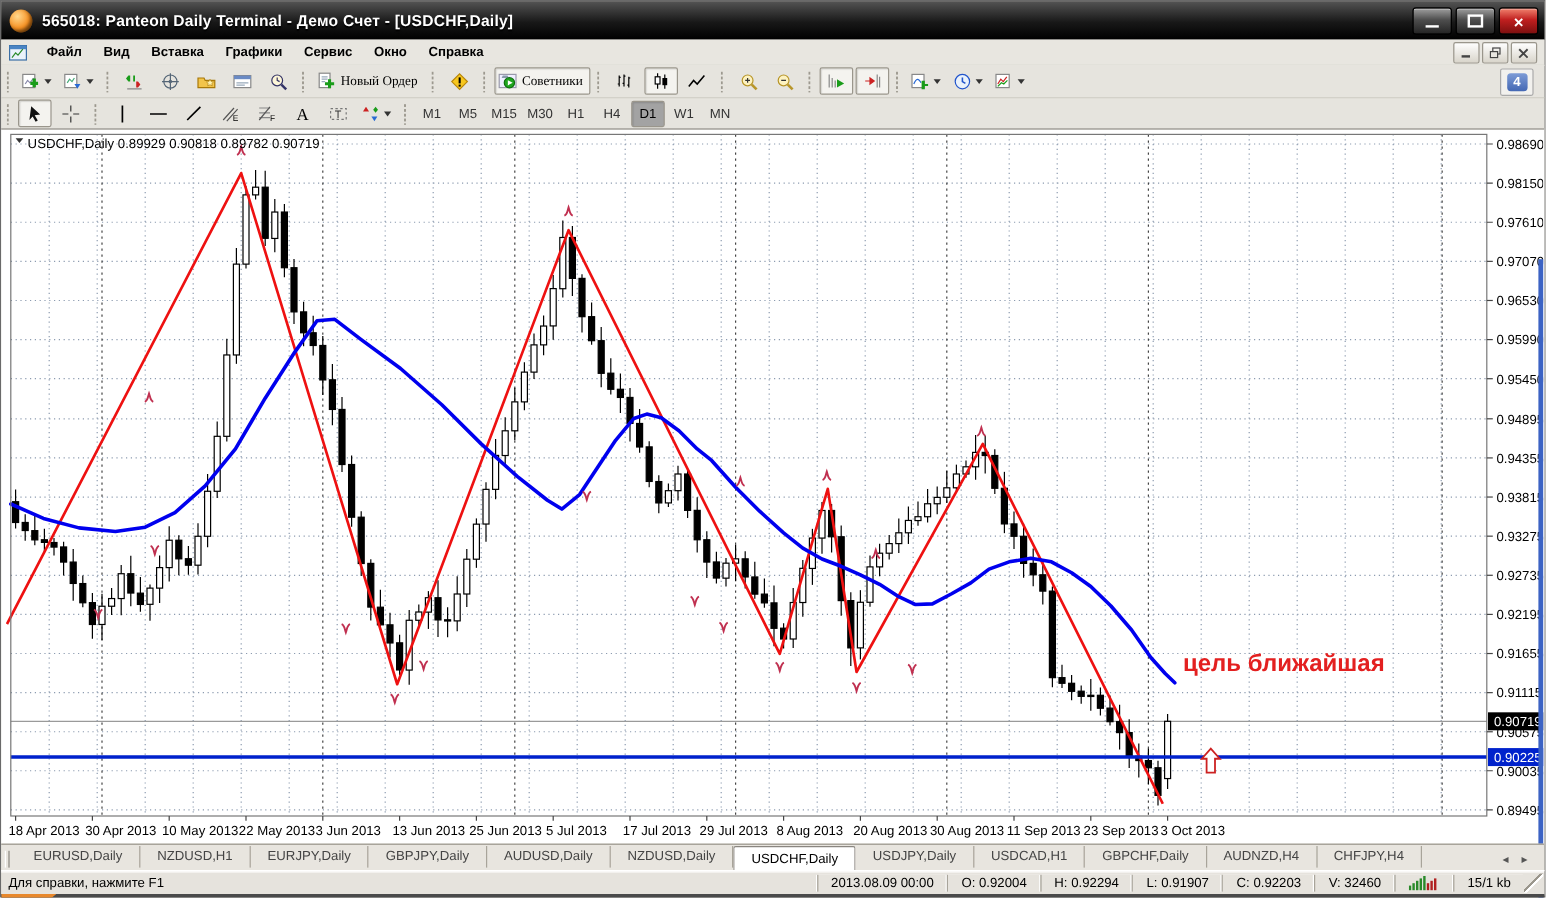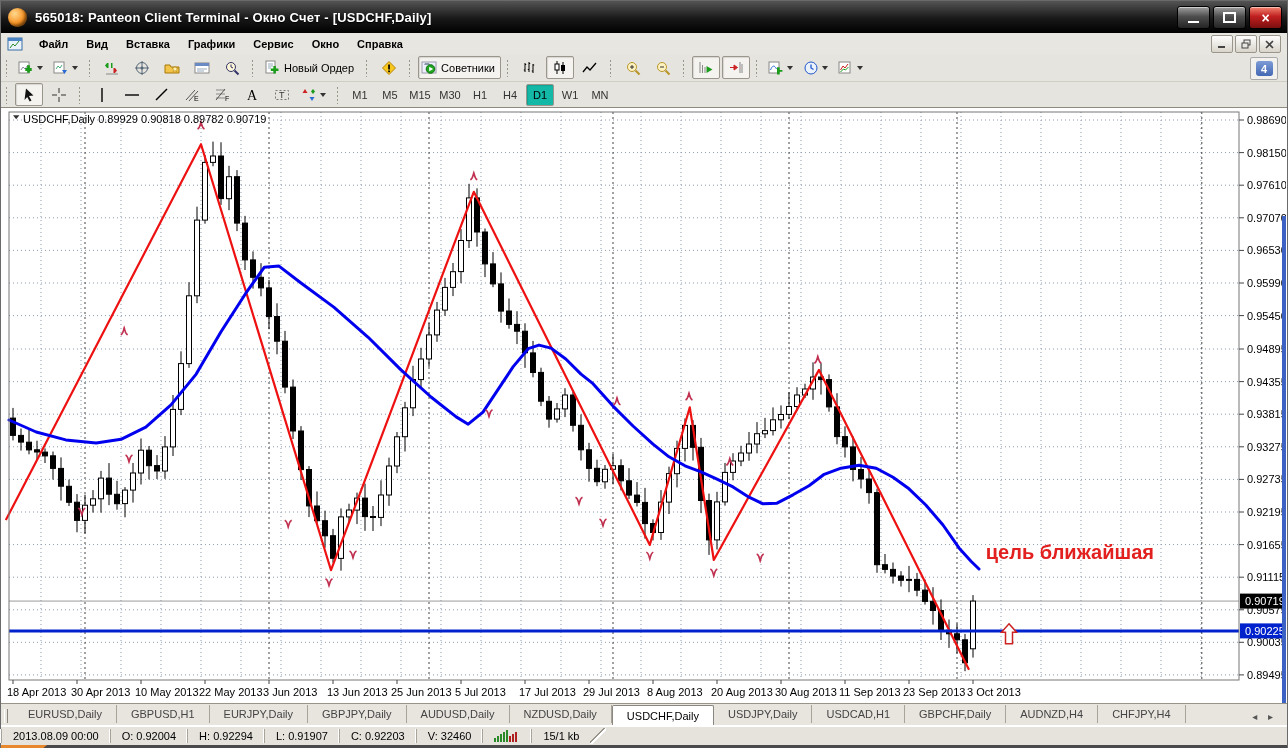--- a/index.html
+++ b/index.html
@@ -38,26 +38,26 @@
   
   .toolbar{position:absolute;left:0;width:100%;background:#e6e4de;display:flex;align-items:center;}
   #toolbar1{top:53px;height:27px;border-bottom:1px solid #cfccc4;}
   #toolbar2{top:81px;height:25px;border-bottom:1px solid #b7b3aa;}
   .tb-handle{width:4px;height:18px;margin:0 5px 0 4px;
     background-image:radial-gradient(circle,#9a968c 35%,transparent 40%);
     background-size:3px 4px;background-repeat:repeat-y;}
   .tbtn{height:21px;min-width:22px;display:inline-flex;align-items:center;justify-content:center;
     padding:0 2px;margin:0 1px;border:1px solid transparent;border-radius:2px;cursor:default;}
   .tbtn.pressed{background:#f4f3ef;border:1px solid #9a968c;box-shadow:inset 1px 1px 1px rgba(0,0,0,.12);align-items:center;}
-  .tbtn .tlabel{margin:0 3px 0 4px;white-space:nowrap;}
+  .tbtn .tlabel{margin:0 3px 0 4px;white-space:nowrap;font-family:Liberation Serif, serif;}
   .caret{width:0;height:0;border-left:3px solid transparent;border-right:3px solid transparent;
     border-top:4px solid #333;margin:0 2px 0 3px;}
   .tfbtn{height:20px;min-width:26px;display:inline-flex;align-items:center;justify-content:center;
     border:1px solid transparent;border-radius:2px;margin:0 1px;color:#333;cursor:default;}
-  .tfbtn.pressed{background:#14b8a6;border-color:#9a968c;color:#000;box-shadow:inset 1px 1px 1px rgba(0,0,0,.12);}
+  .tfbtn.pressed{background:#a3a3a3;border-color:#9a968c;color:#000;box-shadow:inset 1px 1px 1px rgba(0,0,0,.12);}
   .notif{position:absolute;right:9px;top:3px;width:26px;height:21px;border:1px solid #aaa;
     border-radius:2px;background:#f2f1ee;display:flex;align-items:center;justify-content:center;}
   .notif .bubble{width:17px;height:15px;background:linear-gradient(#7d9bd6,#4468b4);border-radius:3px;
     color:#fff;font-weight:bold;font-size:11px;display:flex;align-items:center;justify-content:center;}
 
   
   #chart-region{position:absolute;left:0;top:106px;width:100%;height:596px;background:#fff;
     border-top:1px solid #8e8a82;}
   #chart-svg{position:absolute;left:4px;top:2px;}
   #right-strip{position:absolute;right:1px;top:108px;width:4px;height:592px;background:#3c63c4;}
@@ -84,21 +84,21 @@
   .bottom-strip .prog{position:absolute;left:0;top:0;height:4px;width:46px;background:#e8882c;
     clip-path:polygon(0 0,100% 0,calc(100% - 5px) 100%,0 100%);}
 </style>
 </head>
 <body>
 
 <div id="app">
 
   <div class="titlebar">
     <div class="t-logo"></div>
-    <div class="t-title">565018: Panteon Client Terminal - Окно Счет - [USDCHF,Daily]</div>
+    <div class="t-title">565018: Panteon Daily Terminal - Демо Счет - [USDCHF,Daily]</div>
     <div class="winbtns">
       <div class="wbtn">
           <span class="bar"></span>
         </div>
       <div class="wbtn">
           <span class="box"></span>
         </div>
       <div class="wbtn close">
           <span class="x">×</span>
         </div>
@@ -780,36 +780,37 @@
           <text x="18" y="13">USDCHF,Daily   0.89929 0.90818 0.89782 0.90719</text>
         </g>
       </svg>
     <div id="right-strip"></div>
   </div>
 
   <div class="tabbar">
     <span class="tab-notch"></span>
     <span id="tabs" style="display:flex;">
         <span class="tab">EURUSD,Daily</span>
-        <span class="tab">GBPUSD,H1</span>
+        <span class="tab">NZDUSD,H1</span>
         <span class="tab">EURJPY,Daily</span>
         <span class="tab">GBPJPY,Daily</span>
         <span class="tab">AUDUSD,Daily</span>
         <span class="tab">NZDUSD,Daily</span>
         <span class="tab active">USDCHF,Daily</span>
         <span class="tab">USDJPY,Daily</span>
         <span class="tab">USDCAD,H1</span>
         <span class="tab">GBPCHF,Daily</span>
         <span class="tab">AUDNZD,H4</span>
         <span class="tab">CHFJPY,H4</span>
       </span>
     <span class="tab-arrows">◂ ▸</span>
   </div>
 
   <div class="statusbar">
+    <span class="sb-help">Для справки, нажмите F1</span>
     <span id="status-panels" style="display:flex;height:100%;align-items:center;">
         <span class="sb-panel">2013.08.09 00:00</span>
         <span class="sb-panel">O: 0.92004</span>
         <span class="sb-panel">H: 0.92294</span>
         <span class="sb-panel">L: 0.91907</span>
         <span class="sb-panel">C: 0.92203</span>
         <span class="sb-panel">V: 32460</span>
       </span>
     <span class="sb-panel">
       <svg width="26" height="12">

